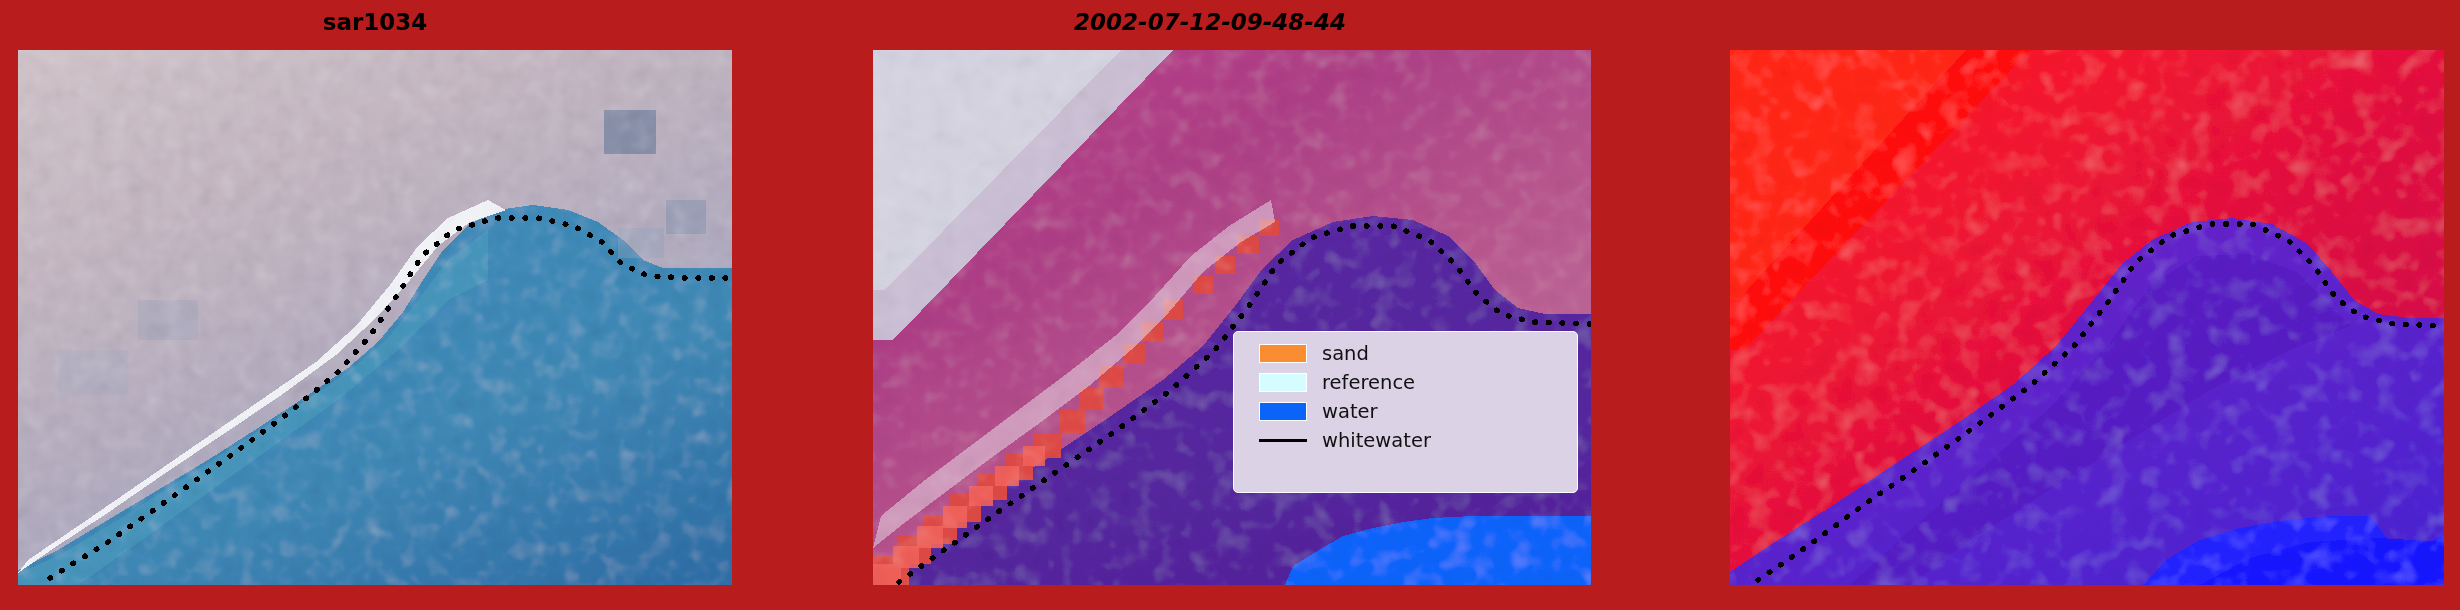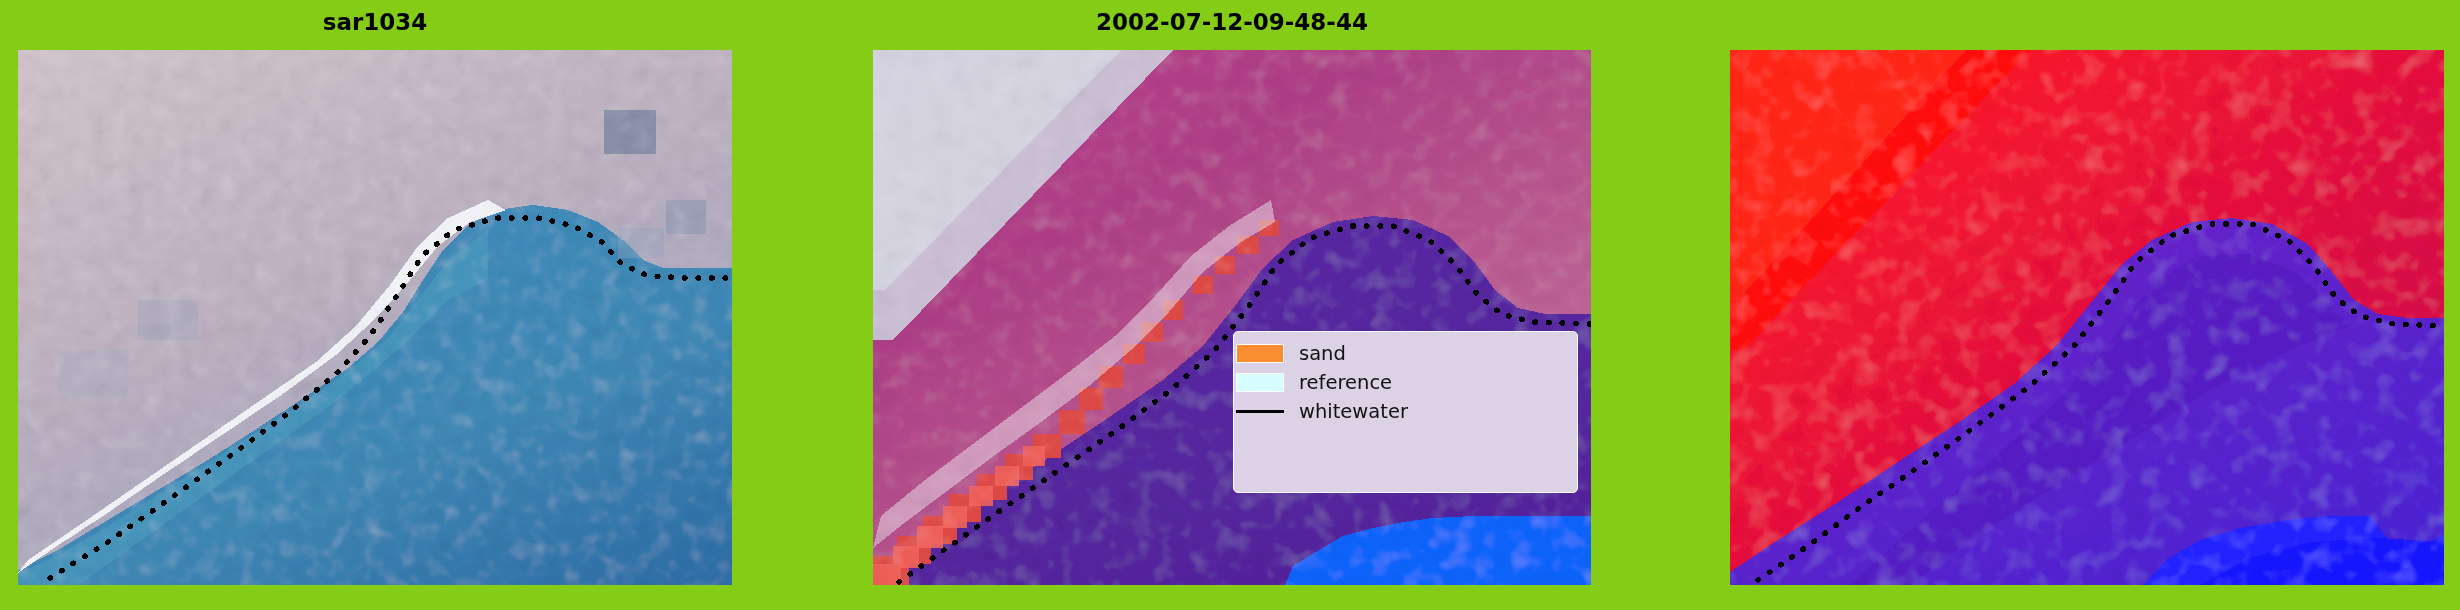--- a/index.html
+++ b/index.html
@@ -1,37 +1,37 @@
 <!DOCTYPE html>
 <html><head>
 <meta charset="utf-8">
 <style>
   html,body{margin:0;padding:0;background:#ffffff;}
   body{width:2460px;height:610px;font-family:"DejaVu Sans","Liberation Sans",sans-serif;overflow:hidden;}
-  .figure{position:relative;width:2460px;height:610px;background:#84cc16;}
+  .figure{position:relative;width:2460px;height:610px;background:#b91c1c;}
 
   .panel{position:absolute;top:50px;height:535px;overflow:hidden;}
   .panel.p0{left:18px;width:714px;}
   .panel.p1{left:873px;width:718px;}
   .panel.p2{left:1730px;width:714px;}
 
   .ptitle{position:absolute;top:9px;height:26px;line-height:26px;
           text-align:center;font-size:23px;font-weight:bold;color:#000000;
           letter-spacing:0px;}
   .ptitle.t0{left:18px;width:714px;}
-  .ptitle.t1{left:873px;width:718px;}
+  .ptitle.t1{left:851px;width:718px;font-style:italic;}
   .ptitle.t2{left:1730px;width:714px;}
 
   .raster{position:absolute;inset:0;}
   .raster svg{display:block;width:100%;height:100%;}
 
   
   .legend{position:absolute;left:1233px;top:331px;width:345px;height:162px;
           background:#dcd2e6;border:1.3px solid #ffffff;border-radius:5px;
-          box-sizing:border-box;padding:7px 9px 7px 2px;}
+          box-sizing:border-box;padding:7px 9px 7px 25px;}
   .legrow{display:flex;align-items:center;height:29px;}
   .legkey{width:48px;height:19px;margin-right:15px;flex:0 0 auto;
           box-sizing:border-box;}
   .legkey.line{height:0;border-top:3px solid #000000;}
   .legtxt{font-size:19.5px;color:#111111;white-space:nowrap;line-height:1;}
 </style>
 </head>
 <body>
 
 <div class="figure">
@@ -239,18 +239,22 @@
   <div class="legend">
     <div class="legrow">
       <span class="legkey" style="background:#fa8c32;border:1.3px solid #ffffff;"></span>
       <span class="legtxt">sand</span>
     </div>
     <div class="legrow">
       <span class="legkey" style="background:#d5fdff;border:1.3px solid #ffffff;"></span>
       <span class="legtxt">reference</span>
     </div>
     <div class="legrow">
+      <span class="legkey" style="background:#0a64fa;border:1.3px solid #ffffff;"></span>
+      <span class="legtxt">water</span>
+    </div>
+    <div class="legrow">
       <span class="legkey line"></span>
       <span class="legtxt">whitewater</span>
     </div>
   </div>
 
 </div>
 
 </body></html>

